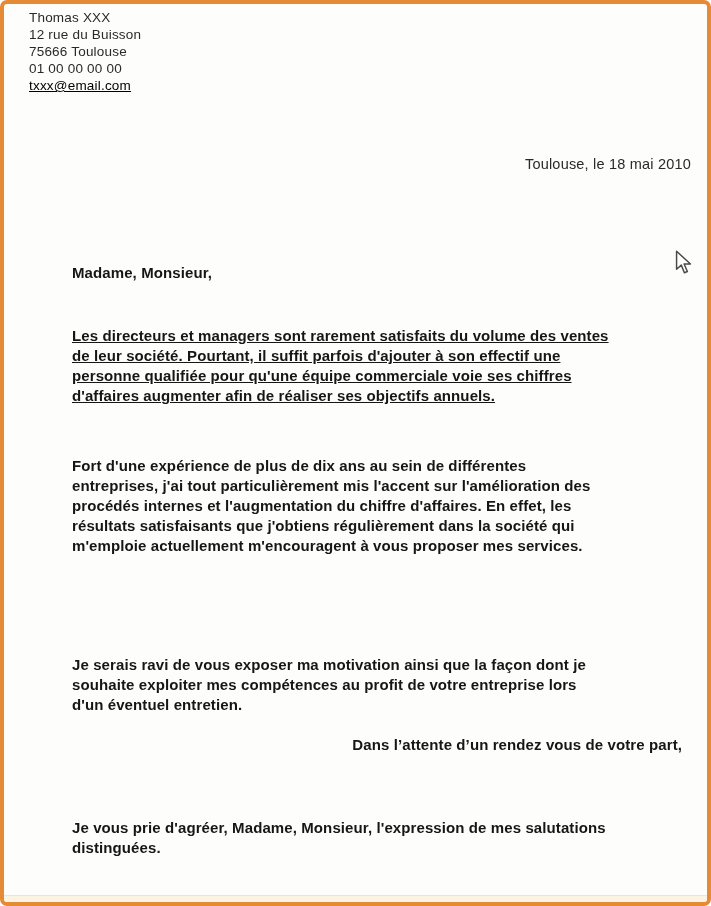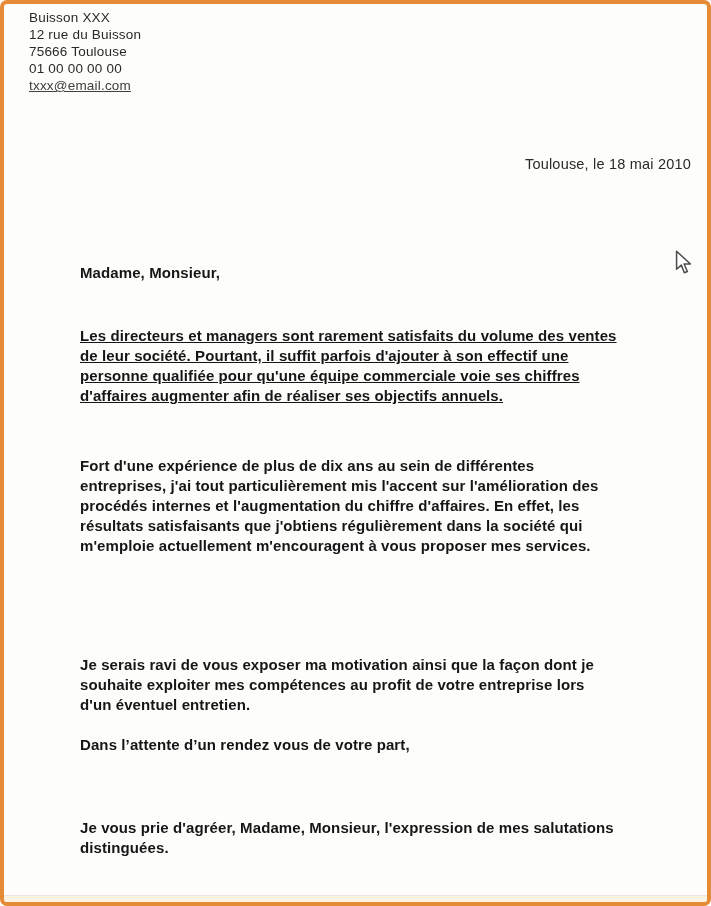--- a/index.html
+++ b/index.html
@@ -22,49 +22,49 @@
     position: absolute;
     left: 25px;
     top: 5px;
     font-size: 13.5px;
     line-height: 17px;
     color: #2a2a2a;
     letter-spacing: 0.2px;
   }
   .sender-block .line { white-space: nowrap; }
   .email-link {
-    color: #404040;
+    color: #000000;
     text-decoration: underline;
     cursor: pointer;
   }
   .dateline {
     position: absolute;
     top: 152px;
     right: 16px;
     font-size: 14.5px;
     color: #2a2a2a;
     letter-spacing: 0.2px;
     margin-left: 33px;
   }
   .para {
     position: absolute;
-    left: 76px;
+    left: 68px;
     width: 610px;
     font-size: 15px;
     font-weight: bold;
     line-height: 20px;
     color: #161616;
     letter-spacing: 0.1px;
     white-space: pre-line;
   }
   .salutation { top: 259px; }
   .p1 { top: 322px; text-decoration: underline; }
   .p2 { top: 452px; }
   .p3 { top: 619px; margin-top: 32px; }
-  .p4 { top: 731px; }
+  .p4 { top: 731px; text-align: right; }
   .p5 { top: 814px; }
   .bottom-strip {
     position: absolute;
     left: 0;
     right: 0;
     bottom: 0;
     height: 6px;
     background: #fcf4e2;
     border-top: 1px solid #efe2e2;
   }
@@ -76,21 +76,21 @@
     height: 26px;
     pointer-events: none;
   }
 </style>
 </head>
 <body>
 
 <div class="page">
 
   <div class="sender-block">
-    <div class="line">Buisson XXX</div>
+    <div class="line">Thomas XXX</div>
     <div class="line">12 rue du Buisson</div>
     <div class="line">75666 Toulouse</div>
     <div class="line">01 00 00 00 00</div>
     <div class="line">
       <a class="email-link">txxx@email.com</a>
     </div>
   </div>
 
   <div class="dateline">Toulouse, le 18 mai 2010</div>
 

